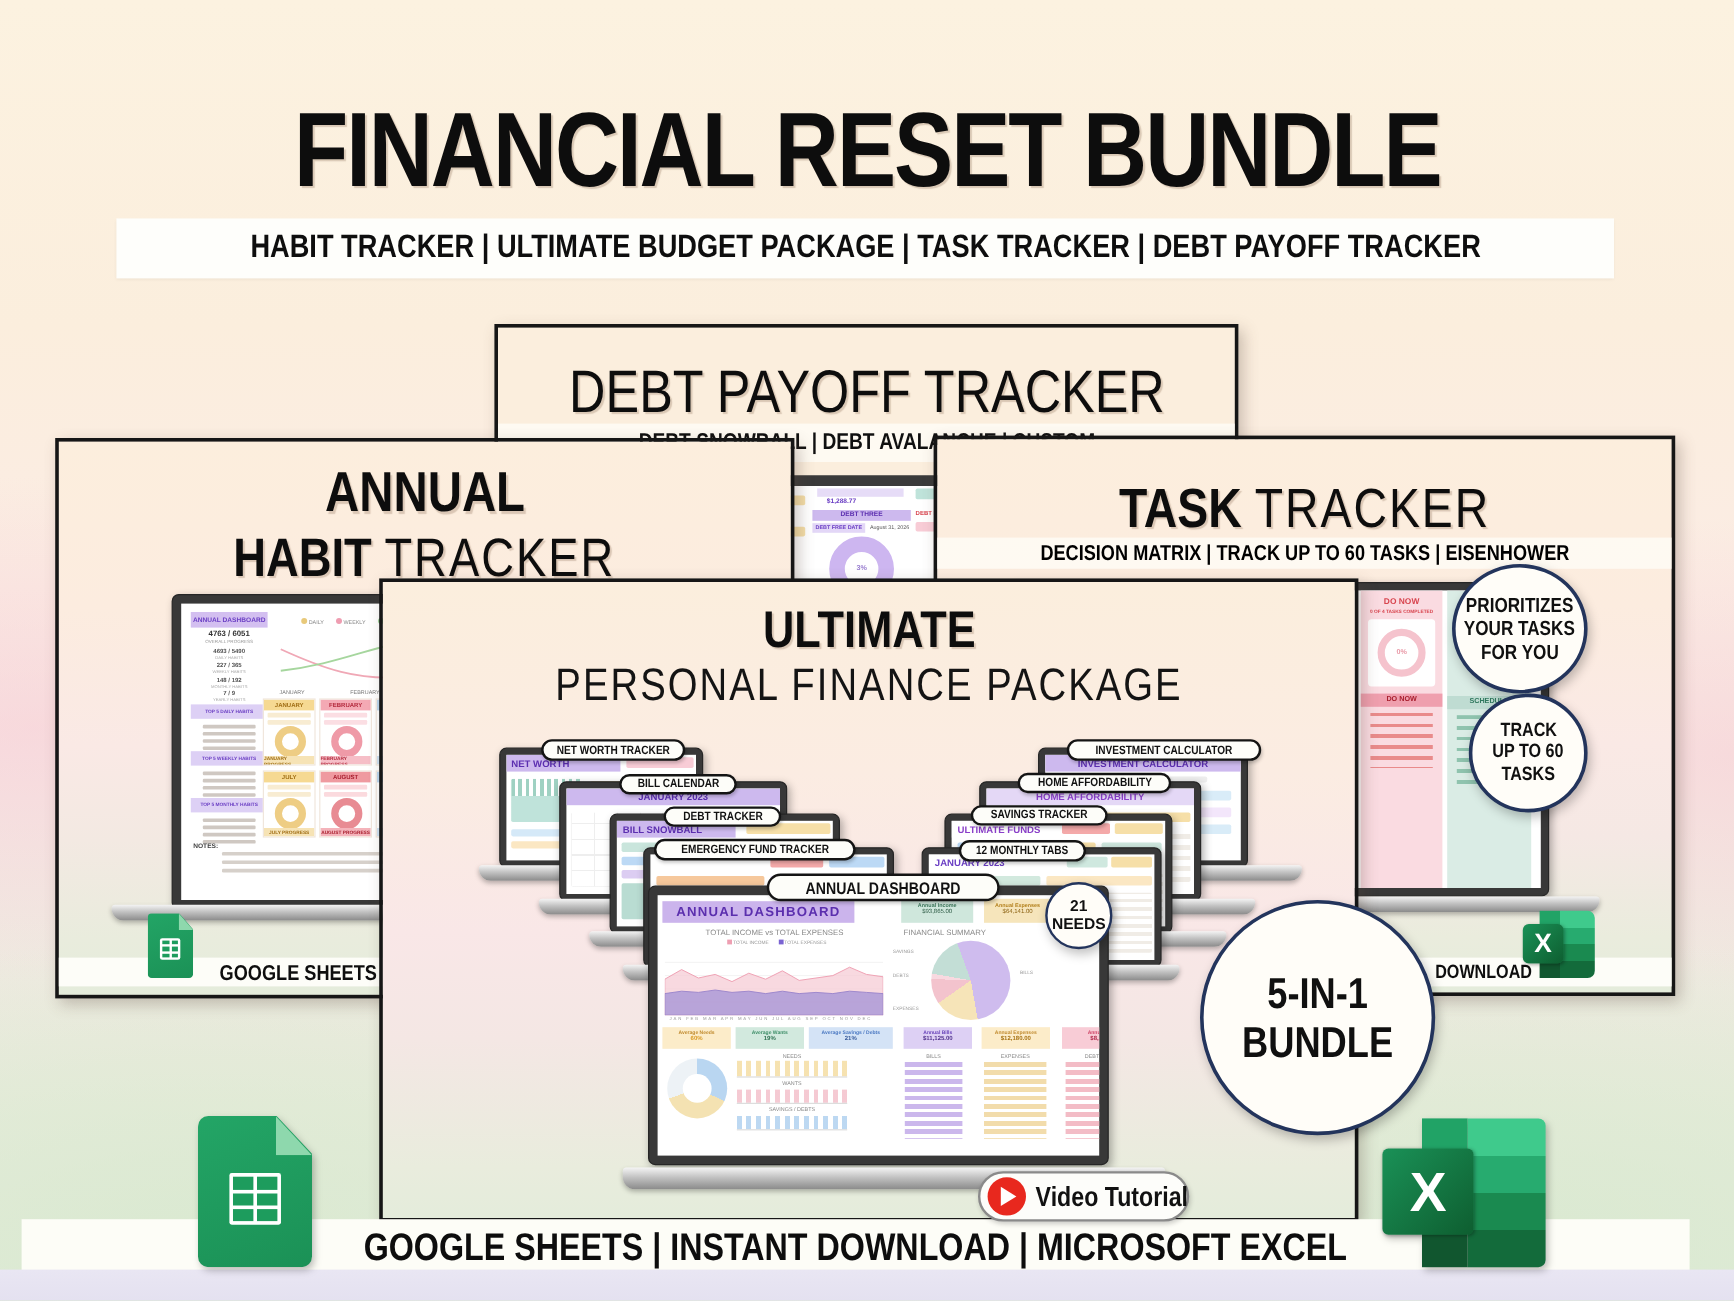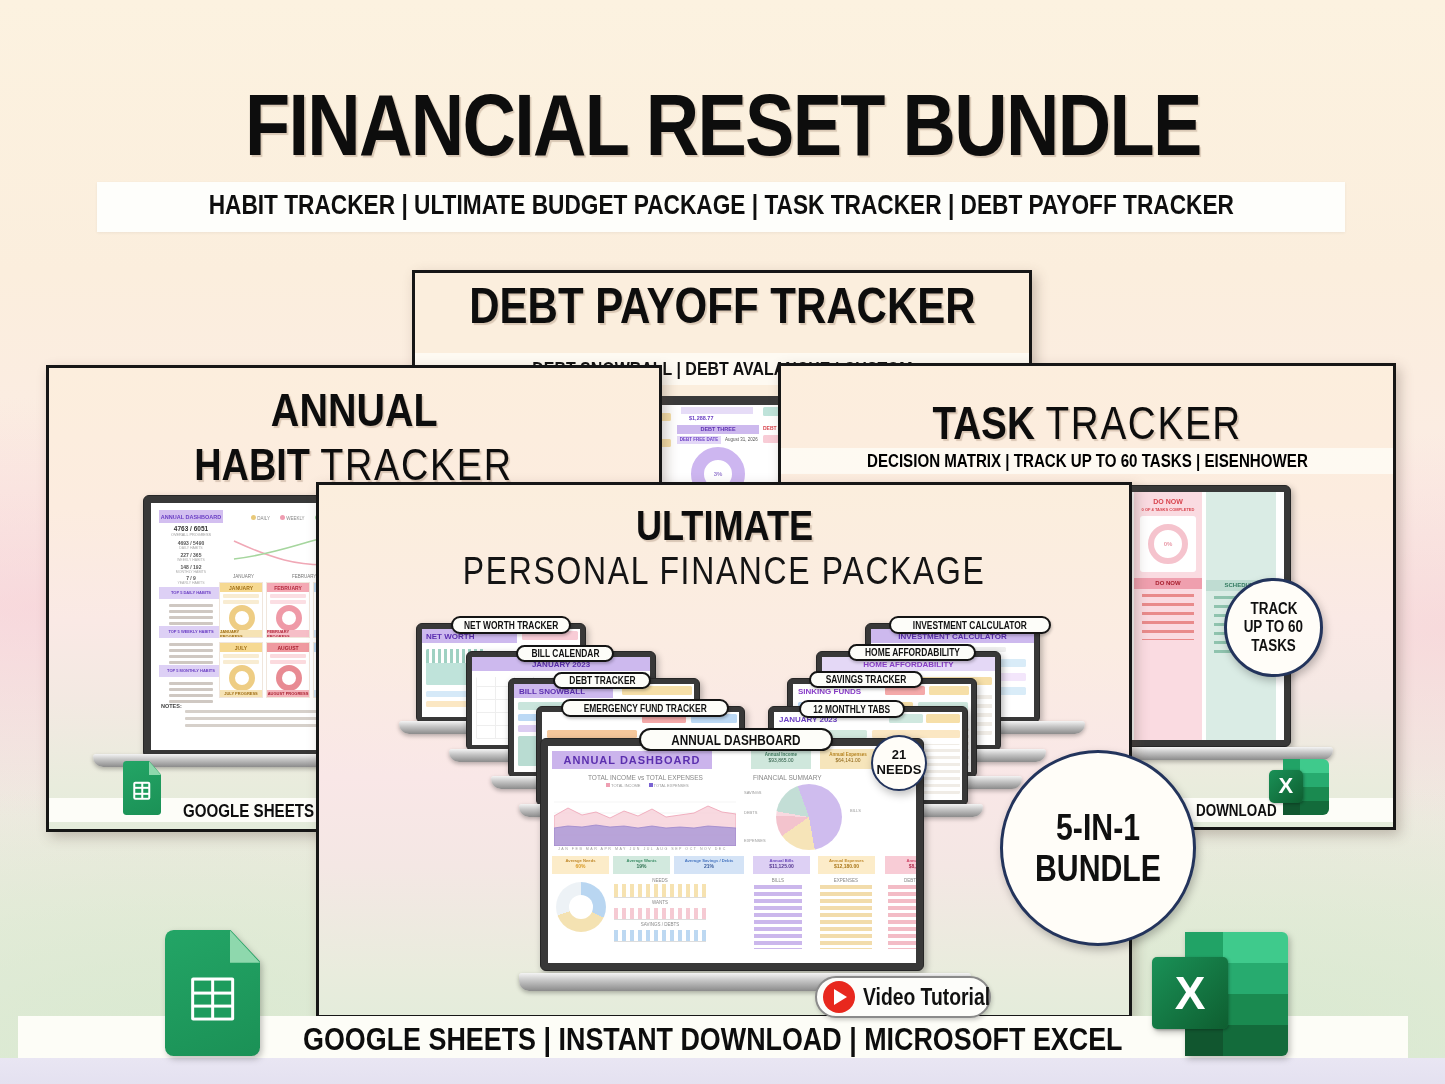--- a/index.html
+++ b/index.html
@@ -52,21 +52,21 @@
 <div class="page">
 
   <div class="abs ctr" style="left:0;top:74px;font-size:88px;font-weight:bold;letter-spacing:-2px;color:#0d0d0d;z-index:1;">
     <span class="cond sh">FINANCIAL RESET BUNDLE</span>
   </div>
   <div class="abs" style="left:97px;top:182px;width:1248px;height:50px;background:#fefefb;z-index:1;box-shadow:0 1px 3px rgba(0,0,0,.06);">
     <div class="ctr" style="margin-top:8px;font-size:27px;font-weight:bold;color:#0e0e0e;"><span class="cond">HABIT TRACKER | ULTIMATE BUDGET PACKAGE | TASK TRACKER | DEBT PAYOFF TRACKER</span></div>
   </div>
 
   <section class="card" style="left:412px;top:270px;width:620px;height:208px;background:#fbeedd;z-index:2;">
-    <div class="ctr" style="margin-top:4px;font-size:50px;font-weight:bold;color:#0d0d0d;"><span class="cond sh">DEBT PAYOFF TRACKER</span></div>
+    <div class="ctr" style="margin-top:24px;font-size:50px;font-weight:normal;color:#0d0d0d;"><span class="cond sh">DEBT PAYOFF TRACKER</span></div>
     <div class="strip" style="top:80px;height:32px;">
       <div class="ctr" style="margin-top:5px;font-size:19px;font-weight:bold;color:#101010;"><span class="cond">DEBT SNOWBALL | DEBT AVALANCHE | CUSTOM</span></div>
     </div>
   </section>
 
   <div class="abs" style="left:648px;top:396px;width:142px;height:96px;z-index:3;">
     <div class="abs" style="left:0;top:0;width:142px;height:96px;background:#3a3a3a;border-radius:5px 5px 0 0;"></div>
     <div class="abs" style="left:7px;top:9px;width:128px;height:87px;background:#fff;overflow:hidden;">
       <div class="c" style="left:2px;top:8px;width:14px;height:8px;background:#f6dfa8;"></div>
       <div class="c" style="left:2px;top:34px;width:14px;height:8px;background:#f6dfa8;"></div>
@@ -362,21 +362,21 @@
         <div style="height:14px;background:#e4d8f6;display:flex;align-items:center;justify-content:center;font-size:8px;font-weight:bold;color:#8a3fc9;">HOME AFFORDABILITY</div>
         <div class="c" style="left:10px;top:20px;width:70px;height:8px;background:#c9e5dc;"></div>
         <div class="c" style="left:90px;top:20px;width:80px;height:8px;background:#f6dfa8;"></div>
         <div class="c" style="left:10px;top:34px;width:160px;height:44px;background:repeating-linear-gradient(0deg,#f0ece6 0 4px,transparent 4px 9px);"></div>
       </div>
     </div>
     <div class="base" style="left:512px;top:264px;width:215px;"></div>
 
     <div class="lap" style="left:468px;top:193px;width:190px;height:100px;padding:5px;">
       <div class="scr">
-        <div class="mb" style="justify-content:flex-start;padding-left:5px;width:46%;color:#8a3fc9;background:#fff;">SINKING FUNDS</div>
+        <div class="mb" style="justify-content:flex-start;padding-left:5px;width:46%;color:#8a3fc9;background:#fff;">ULTIMATE FUNDS</div>
         <div class="c" style="left:92px;top:2px;width:40px;height:9px;background:#f4a9a9;"></div>
         <div class="c" style="right:2px;top:2px;width:40px;height:9px;background:#f6dfa8;"></div>
         <div class="c" style="left:5px;top:18px;width:56px;height:8px;background:#bcd9f5;"></div>
         <div class="c" style="left:66px;top:18px;width:54px;height:8px;background:#f6dfa8;"></div>
         <div class="c" style="left:125px;top:18px;width:50px;height:8px;background:#cfe8df;"></div>
         <div class="c" style="left:5px;top:32px;width:170px;height:7px;background:#eee;"></div>
         <div class="c" style="left:5px;top:44px;width:76px;height:38px;background:#fbe7c3;"></div>
         <div class="c" style="left:88px;top:44px;width:88px;height:38px;background:repeating-linear-gradient(0deg,#f0ece6 0 3px,transparent 3px 7px);"></div>
       </div>
     </div>
@@ -478,21 +478,21 @@
 
     <div class="pill" style="left:132px;top:131px;width:120px;height:18px;font-size:10px;justify-content:center;">
         <span class="cond">NET WORTH TRACKER</span>
       </div>
     <div class="pill" style="left:197px;top:160px;width:98px;height:17px;font-size:10px;">
         <span class="cond">BILL CALENDAR</span>
       </div>
     <div class="pill" style="left:234px;top:187px;width:98px;height:17px;font-size:10px;">
         <span class="cond">DEBT TRACKER</span>
       </div>
-    <div class="pill" style="left:242px;top:214px;width:168px;height:18px;font-size:10px;align-items:center;">
+    <div class="pill" style="left:226px;top:214px;width:168px;height:18px;font-size:10px;align-items:center;">
         <span class="cond">EMERGENCY FUND  TRACKER</span>
       </div>
     <div class="pill" style="left:570px;top:131px;width:162px;height:18px;font-size:10px;">
         <span class="cond">INVESTMENT CALCULATOR</span>
       </div>
     <div class="pill" style="left:529px;top:159px;width:128px;height:17px;font-size:10px;">
         <span class="cond">HOME AFFORDABILITY</span>
       </div>
     <div class="pill" style="left:490px;top:186px;width:114px;height:17px;font-size:10px;">
         <span class="cond">SAVINGS TRACKER</span>
@@ -503,20 +503,25 @@
     <div class="pill" style="left:320px;top:243px;width:194px;height:23px;font-size:14px;border-radius:14px;z-index:6;">
         <span class="cond">ANNUAL DASHBOARD</span>
       </div>
 
     <div class="badge" style="left:552px;top:250px;width:56px;height:56px;border-width:2.5px;font-size:13px;z-index:6;">
       <span>21</span>
         <span>NEEDS</span>
     </div>
   </section>
 
+  <div class="badge" style="left:1210px;top:470px;width:113px;height:108px;font-size:17px;z-index:6;">
+    <span class="cond">PRIORITIZES</span>
+      <span class="cond">YOUR TASKS</span>
+      <span class="cond">FOR YOU</span>
+  </div>
   <div class="badge" style="left:1224px;top:578px;width:99px;height:99px;font-size:16px;z-index:6;">
     <span class="cond">TRACK</span>
       <span class="cond">UP TO 60</span>
       <span class="cond">TASKS</span>
   </div>
   <div class="badge" style="left:1000px;top:750px;width:196px;height:196px;font-size:36px;z-index:7;">
     <span class="cond">5-IN-1</span>
       <span class="cond">BUNDLE</span>
   </div>
 

